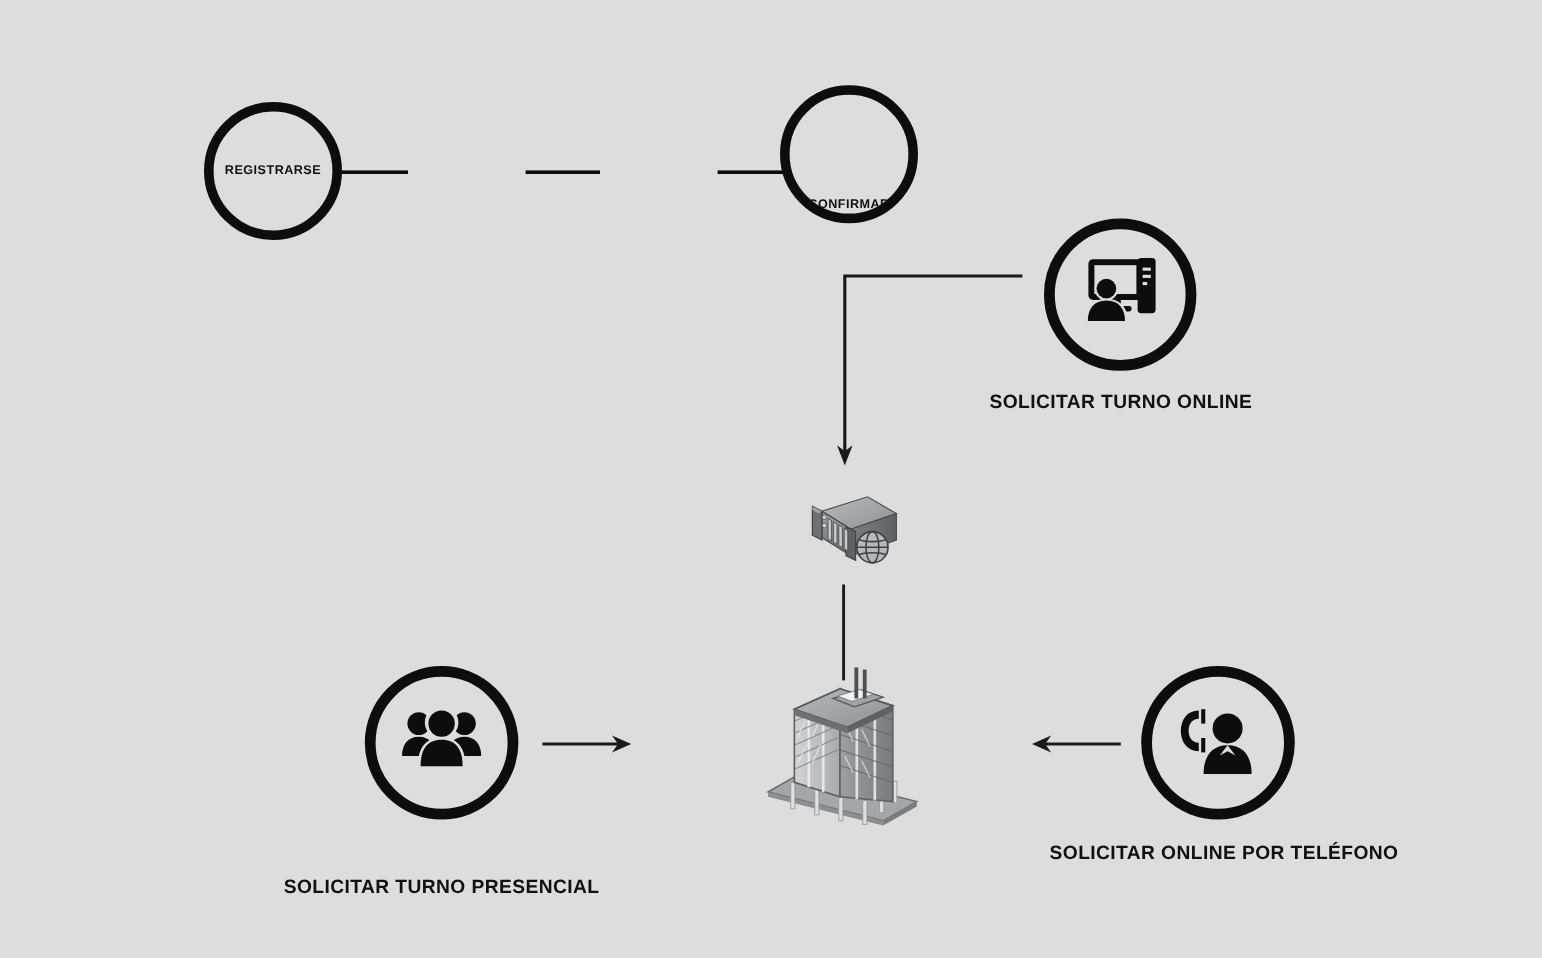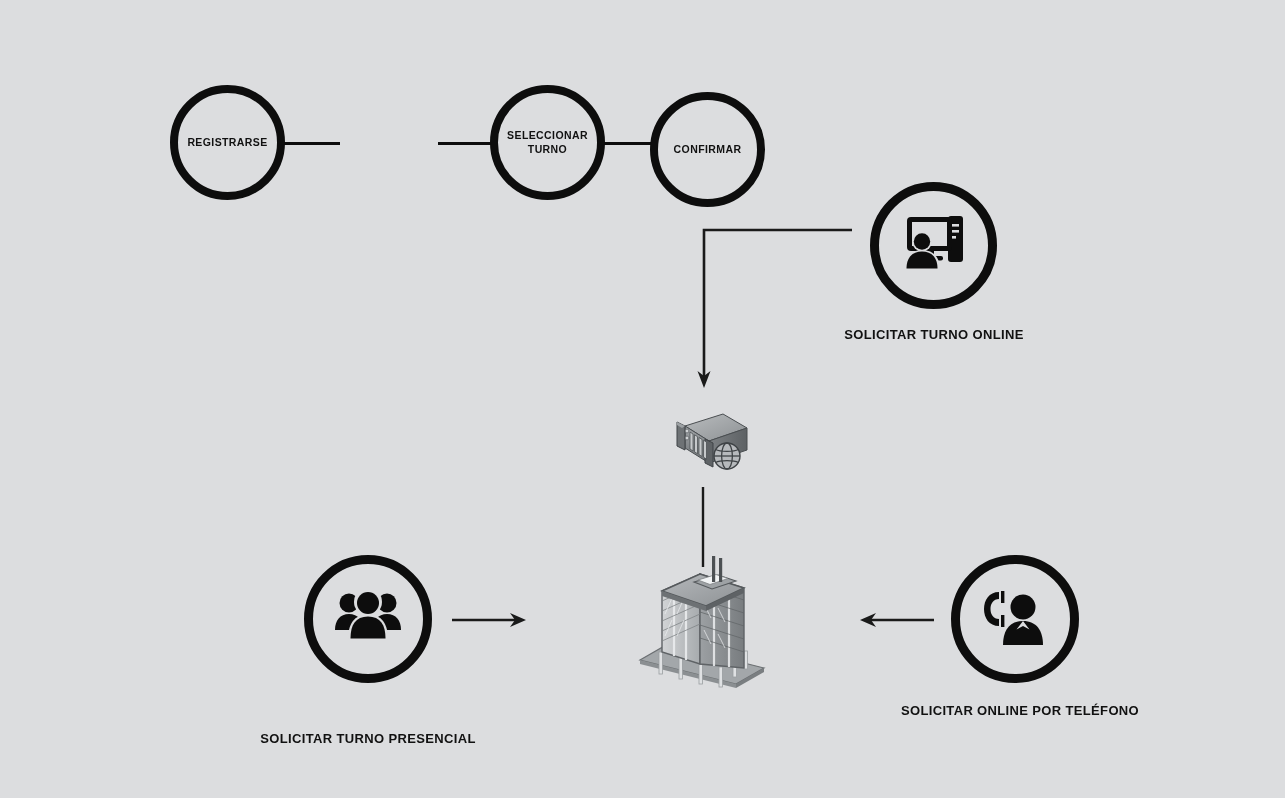--- a/index.html
+++ b/index.html
@@ -55,21 +55,21 @@
     border-radius: 50%;
     border: 9px solid #0d0d0d;
     background: #dcdddf;
     display: flex;
     align-items: center;
     justify-content: center;
     z-index: 4;
   }
   .icon-caption {
     position: absolute;
-    font-size: 13px;
+    font-size: 16px;
     font-weight: 700;
     letter-spacing: 0.35px;
     color: #111111;
     text-align: center;
     white-space: nowrap;
   }
 
   
   .connector {
     position: absolute;
@@ -91,26 +91,22 @@
 
   <div class="step-link" style="left:278px; top:142px; width:62px;"></div>
   <div class="step-link" style="left:438px; top:142px; width:62px;"></div>
   <div class="step-link" style="left:598px; top:142px; width:62px;"></div>
 
   <div class="step-circle" style="left:170px; top:85px; width:115px; height:115px;">
     <span class="step-label">REGISTRARSE</span>
   </div>
 
 
-  <div class="step-circle" style="left:490px; top:85px; width:115px; height:115px;">
-    <span class="step-label">SELECCIONAR
-TURNO</span>
-  </div>
-
-  <div class="step-circle" style="left:650px; top:92px; width:115px; height:115px;">
+
+  <div class="step-circle" style="left:650px; top:71px; width:115px; height:115px;align-items:flex-end;">
     <span class="step-label">CONFIRMAR</span>
   </div>
 
   <div class="connector" style="left:696px; top:226px; width:160px; height:170px;">
     <svg width="160" height="170" viewBox="0 0 160 170">
       <path d="M156 4 L8 4 L8 150" fill="none" stroke="#1a1a1a" stroke-width="2.6"></path>
       <path d="M8 162 L1.5 145 L8 150 L14.5 145 Z" fill="#1a1a1a"></path>
     </svg>
   </div>
 

